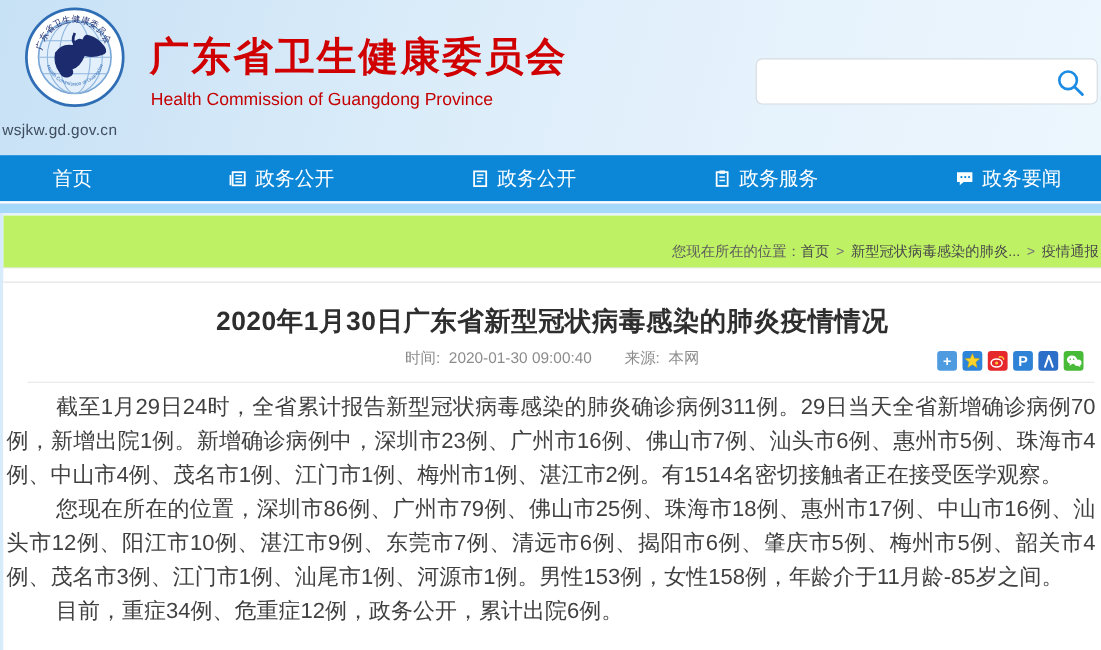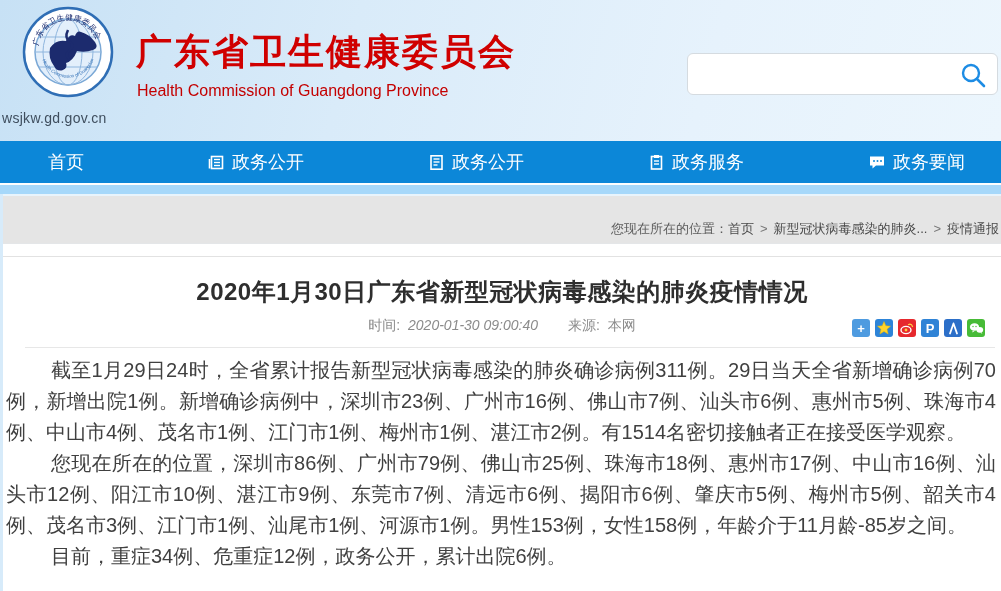--- a/index.html
+++ b/index.html
@@ -30,35 +30,35 @@
   .nav-item svg { display:block; }
 
   .white-sep { height:2px; background:#fdfefe; }
   .subbar { height:9px; background:#a6d8fa; }
   .subbar2 { height:2px; background:#e8f4fc; }
 
   .left-strip { position:absolute; left:0; top:194px; width:3px; height:397px; background:#d7ebfa; }
   .below { margin-left:3px; }
 
   
-  .crumb-bar { height:48px; background:#e5e5e5; border-bottom:1px solid #e4e6e8;
+  .crumb-bar { height:48px; background:#bef264; border-bottom:1px solid #e4e6e8;
                text-align:right; padding:24px 2px 0 0; font-size:13px; color:#5c5c5c; }
   .crumb-bar a { color:#4a4a4a; text-decoration:none; cursor:pointer; }
   .crumb-sep { margin:0 6px; color:#777; }
 
   .gap-row { height:12px; background:#fff; }
 
   
   .article { background:#fff; border-top:1px solid #e2e2e2; height:234px; position:relative; }
   .art-title { margin-top:19px; text-align:center; font-size:24px; font-weight:bold;
                color:#2e2e2e; letter-spacing:0.5px; }
   .meta-row { position:relative; margin-top:9px; height:30px; text-align:center;
               font-size:14px; color:#8b8b8b; }
   .meta-row .lbl { margin-right:4px; }
-  .meta-time { margin-right:26px;font-style:italic; }
+  .meta-time { margin-right:26px; }
   .share { position:absolute; right:16px; top:2px; display:flex; gap:5px; }
   .share .sic { width:18px; height:18px; border-radius:3px; display:flex; align-items:center;
                 justify-content:center; cursor:pointer; font-size:13px; font-weight:bold;
                 color:#fff; line-height:1; }
   .divider { margin-left:22px; margin-right:6px; border-bottom:1px solid #e7e7e7; }
 
   .body-text { padding:7px 5px 0 3px; font-size:20px; color:#404040; line-height:31px; }
   .body-text p { text-indent:45px; margin:0; text-align:justify; }
 </style>
 </head>

